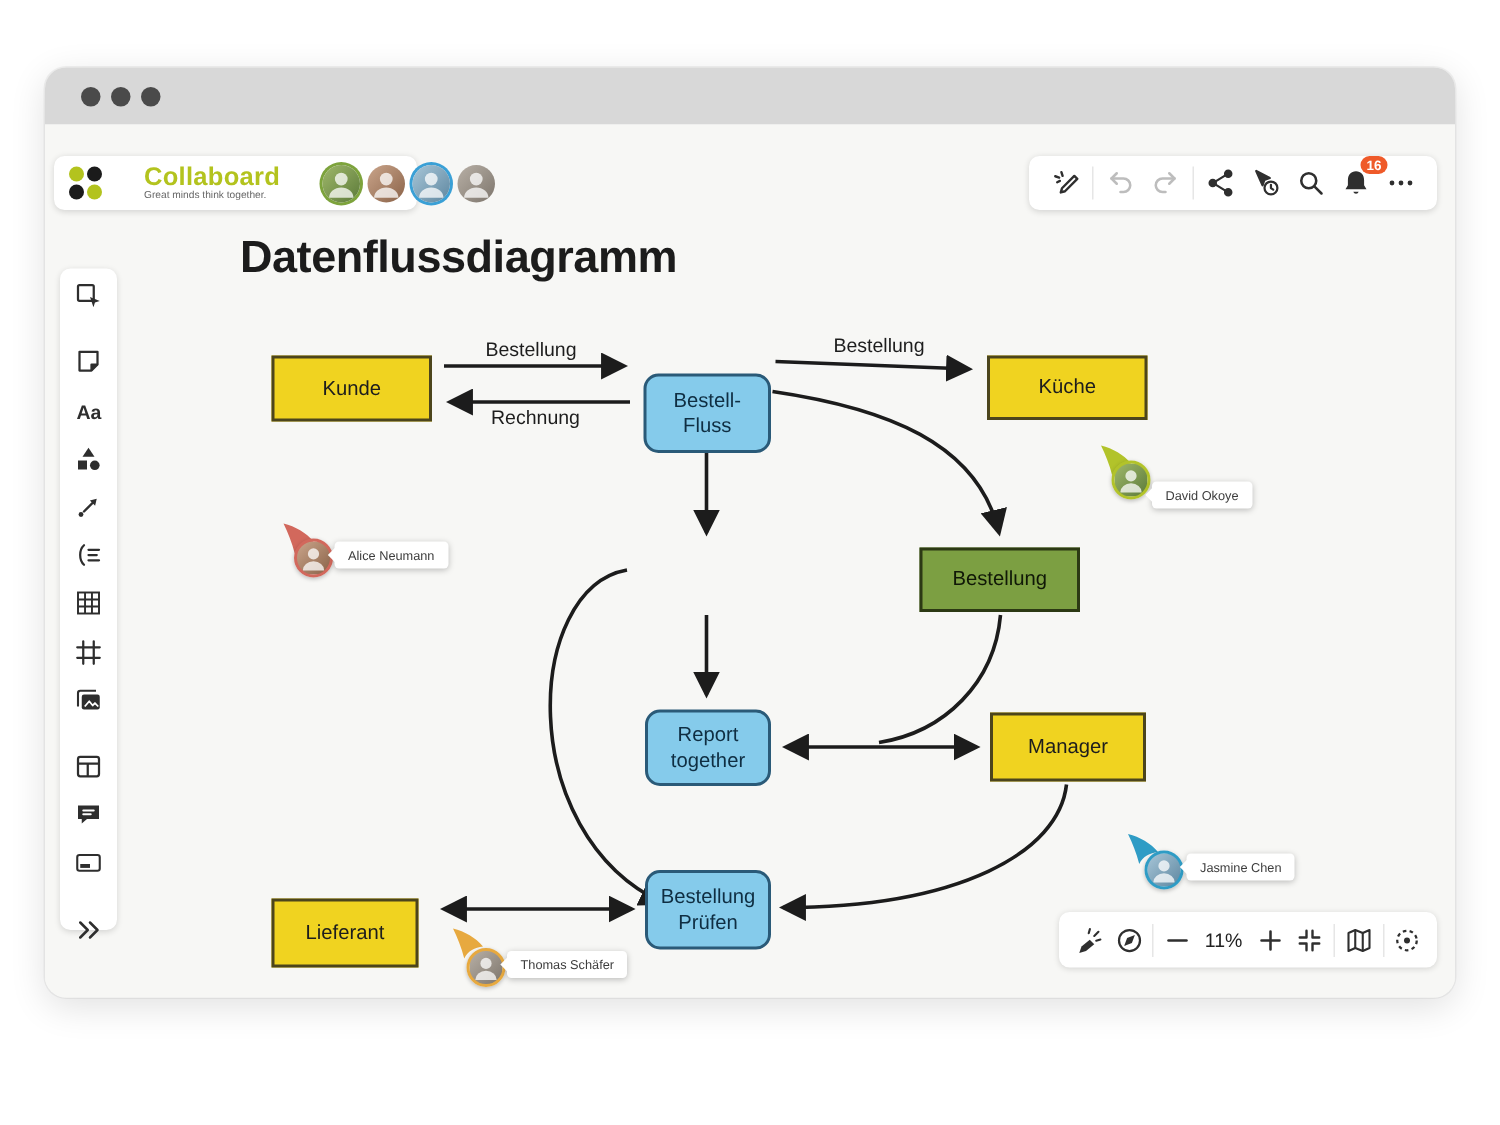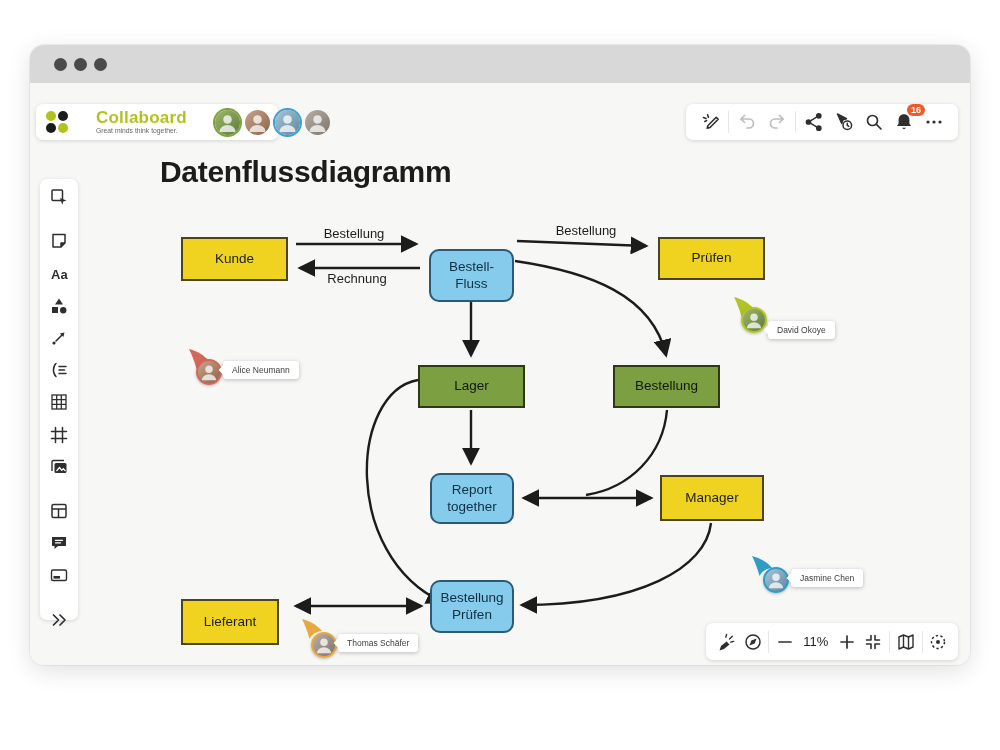--- a/index.html
+++ b/index.html
@@ -51,21 +51,21 @@
   svg.edges{position:absolute;left:0;top:0;pointer-events:none;}
 
   
   .cursor{position:absolute;}
   .cur-avatar{position:absolute;width:22px;height:22px;border-radius:50%;overflow:hidden;border:2px solid var(--cc);box-shadow:0 1px 3px rgba(0,0,0,.25);}
   .cur-label{position:absolute;background:#fff;border-radius:3px;box-shadow:0 1px 4px rgba(0,0,0,.25);
              font-size:8.5px;color:#3c3c3c;padding:4px 9px;white-space:nowrap;}
   .cur-label::before{content:"";position:absolute;left:-3px;top:50%;width:7px;height:7px;background:#fff;transform:translateY(-50%) rotate(45deg);}
 
   
-  .statusbar{left:676px;top:540px;width:252px;height:37px;display:flex;align-items:center;justify-content:space-evenly;padding:0 4px;box-sizing:border-box;}
+  .statusbar{left:676px;top:525px;width:252px;height:37px;display:flex;align-items:center;justify-content:space-evenly;padding:0 4px;box-sizing:border-box;}
   .st-btn{width:22px;height:22px;display:flex;align-items:center;justify-content:center;cursor:pointer;}
   .zoom-level{font-size:13px;color:#222;min-width:30px;text-align:center;cursor:pointer;}
 </style>
 </head>
 <body>
 
 <div class="window">
   <div class="titlebar">
     <span class="dot"></span>
     <span class="dot"></span>
@@ -278,22 +278,21 @@
         <path d="M266 523 L391 523" marker-start="url(#ah)" marker-end="url(#ah)"></path>
       </g>
     </svg>
 
     <div class="edge-label" style="left:324px;top:150px;">Bestellung</div>
     <div class="edge-label" style="left:327px;top:195px;">Rechnung</div>
     <div class="edge-label" style="left:556px;top:147px;">Bestellung</div>
 
     <div class="node n-yellow" style="left:151px;top:154px;width:107px;height:44px;">Kunde</div>
     <div class="node n-blue" style="left:399px;top:150px;width:85px;height:53px;margin-top:16px;">Bestell-Fluss</div>
-    <div class="node n-yellow" style="left:628px;top:154px;width:107px;height:43px;">Prüfen</div>
-    <div class="node n-green" style="left:388px;top:282px;width:107px;height:43px;">Lager</div>
+    <div class="node n-yellow" style="left:628px;top:154px;width:107px;height:43px;">Küche</div>
     <div class="node n-green" style="left:583px;top:282px;width:107px;height:43px;">Bestellung</div>
     <div class="node n-blue" style="left:400px;top:390px;width:84px;height:51px;">Report together</div>
     <div class="node n-yellow" style="left:630px;top:392px;width:104px;height:46px;">Manager</div>
     <div class="node n-yellow" style="left:151px;top:516px;width:98px;height:46px;">Lieferant</div>
     <div class="node n-blue" style="left:400px;top:497px;width:84px;height:53px;">Bestellung Prüfen</div>
 
     <div class="cursor" style="left:158px;top:265px;--cc:#d2685c;">
       <svg width="26" height="26" viewBox="0 0 26 26">
         <path d="M1 1 C 9 3 16 7 21 13 C 15.5 13.5 11 16 8.5 21 C 6.5 13.5 4 7 1 1 Z" fill="#d2685c"></path>
         </svg>

